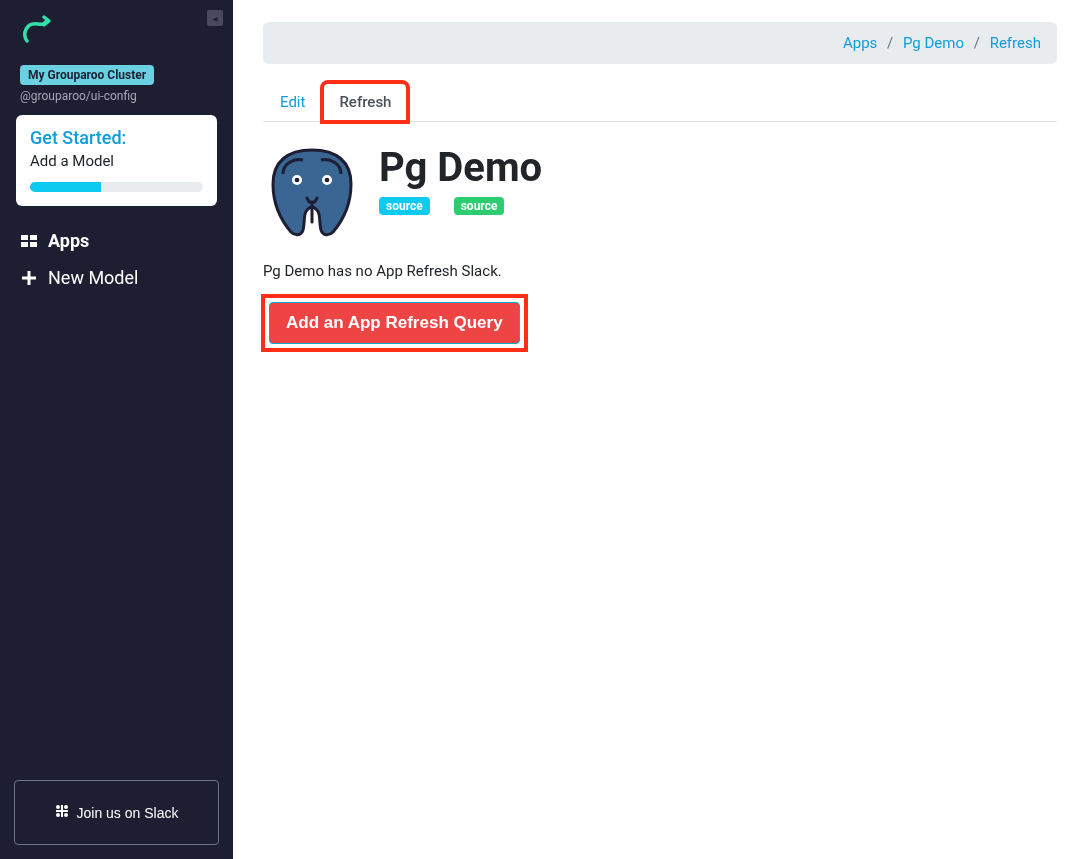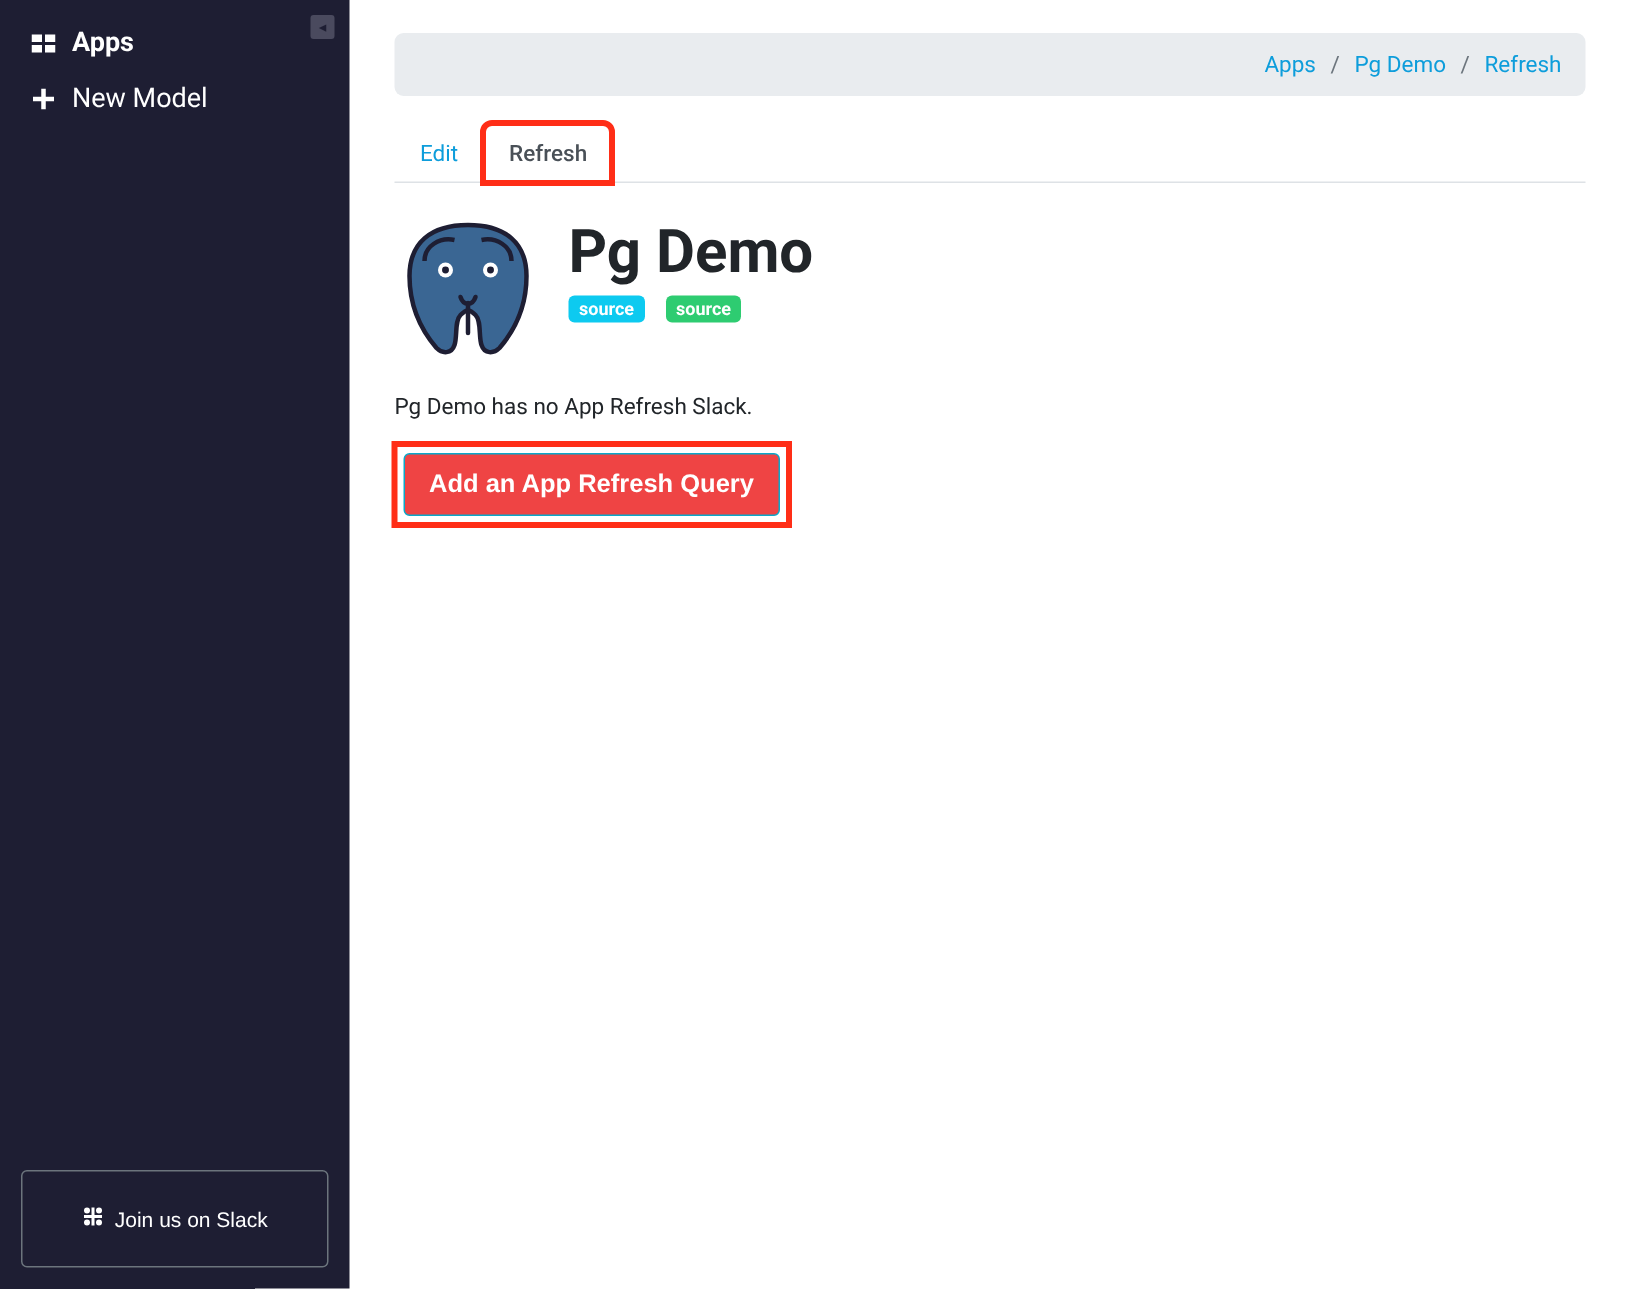--- a/index.html
+++ b/index.html
@@ -171,21 +171,21 @@
     align-items: flex-start;
     gap: 18px;
     margin-bottom: 20px;
   }
   .app-icon { width: 98px; height: 98px; }
   .app-title {
     font-size: 40px;
     font-weight: 700;
     margin-bottom: 6px;
   }
-  .badges { display: flex; gap: 14px; }
+  .badges { display: flex; gap: 24px; }
   .badge {
     font-size: 12px;
     font-weight: 700;
     padding: 2px 7px;
     border-radius: 4px;
     color: #fff;
   }
   .badge.source { background: #0dcaf0; }
   .badge.ready  { background: #2ecc71; }
   .body-text {
@@ -208,20 +208,38 @@
   }
 </style>
 </head>
 <body>
 
 <aside class="sidebar">
   <div class="collapse-btn">
     <span>◂</span>
   </div>
 
+  <div class="sidebar-top">
+    <div class="logo">
+      <svg width="34" height="34" viewBox="0 0 34 34">
+        <path d="M7 27 C2 20 6 8 18 10 C22 11 25 10 27 6" stroke="#2fe1a8" stroke-width="3.5" fill="none" stroke-linecap="round"></path>
+        <path d="M24 3 L29 7 L24 11" stroke="#2fe1a8" stroke-width="3.5" fill="none" stroke-linecap="round" stroke-linejoin="round"></path>
+      </svg>
+    </div>
+    <span class="cluster-badge">My Grouparoo Cluster</span>
+    <span class="cluster-sub">@grouparoo/ui-config</span>
+
+    <div class="get-started-card">
+      <div class="get-started-title">Get Started:</div>
+      <div class="get-started-sub">Add a Model</div>
+      <div class="progress-track">
+        <div class="progress-fill"></div>
+      </div>
+    </div>
+  </div>
 
   <ul class="nav-list">
     <li class="nav-item active">
       <span class="nav-icon">
         <svg width="16" height="16" viewBox="0 0 16 16">
             <rect x="0" y="2" width="7" height="5" fill="#fff"></rect>
             <rect x="9" y="2" width="7" height="5" fill="#fff"></rect>
             <rect x="0" y="9" width="7" height="5" fill="#fff"></rect>
             <rect x="9" y="9" width="7" height="5" fill="#fff"></rect>
           </svg>

